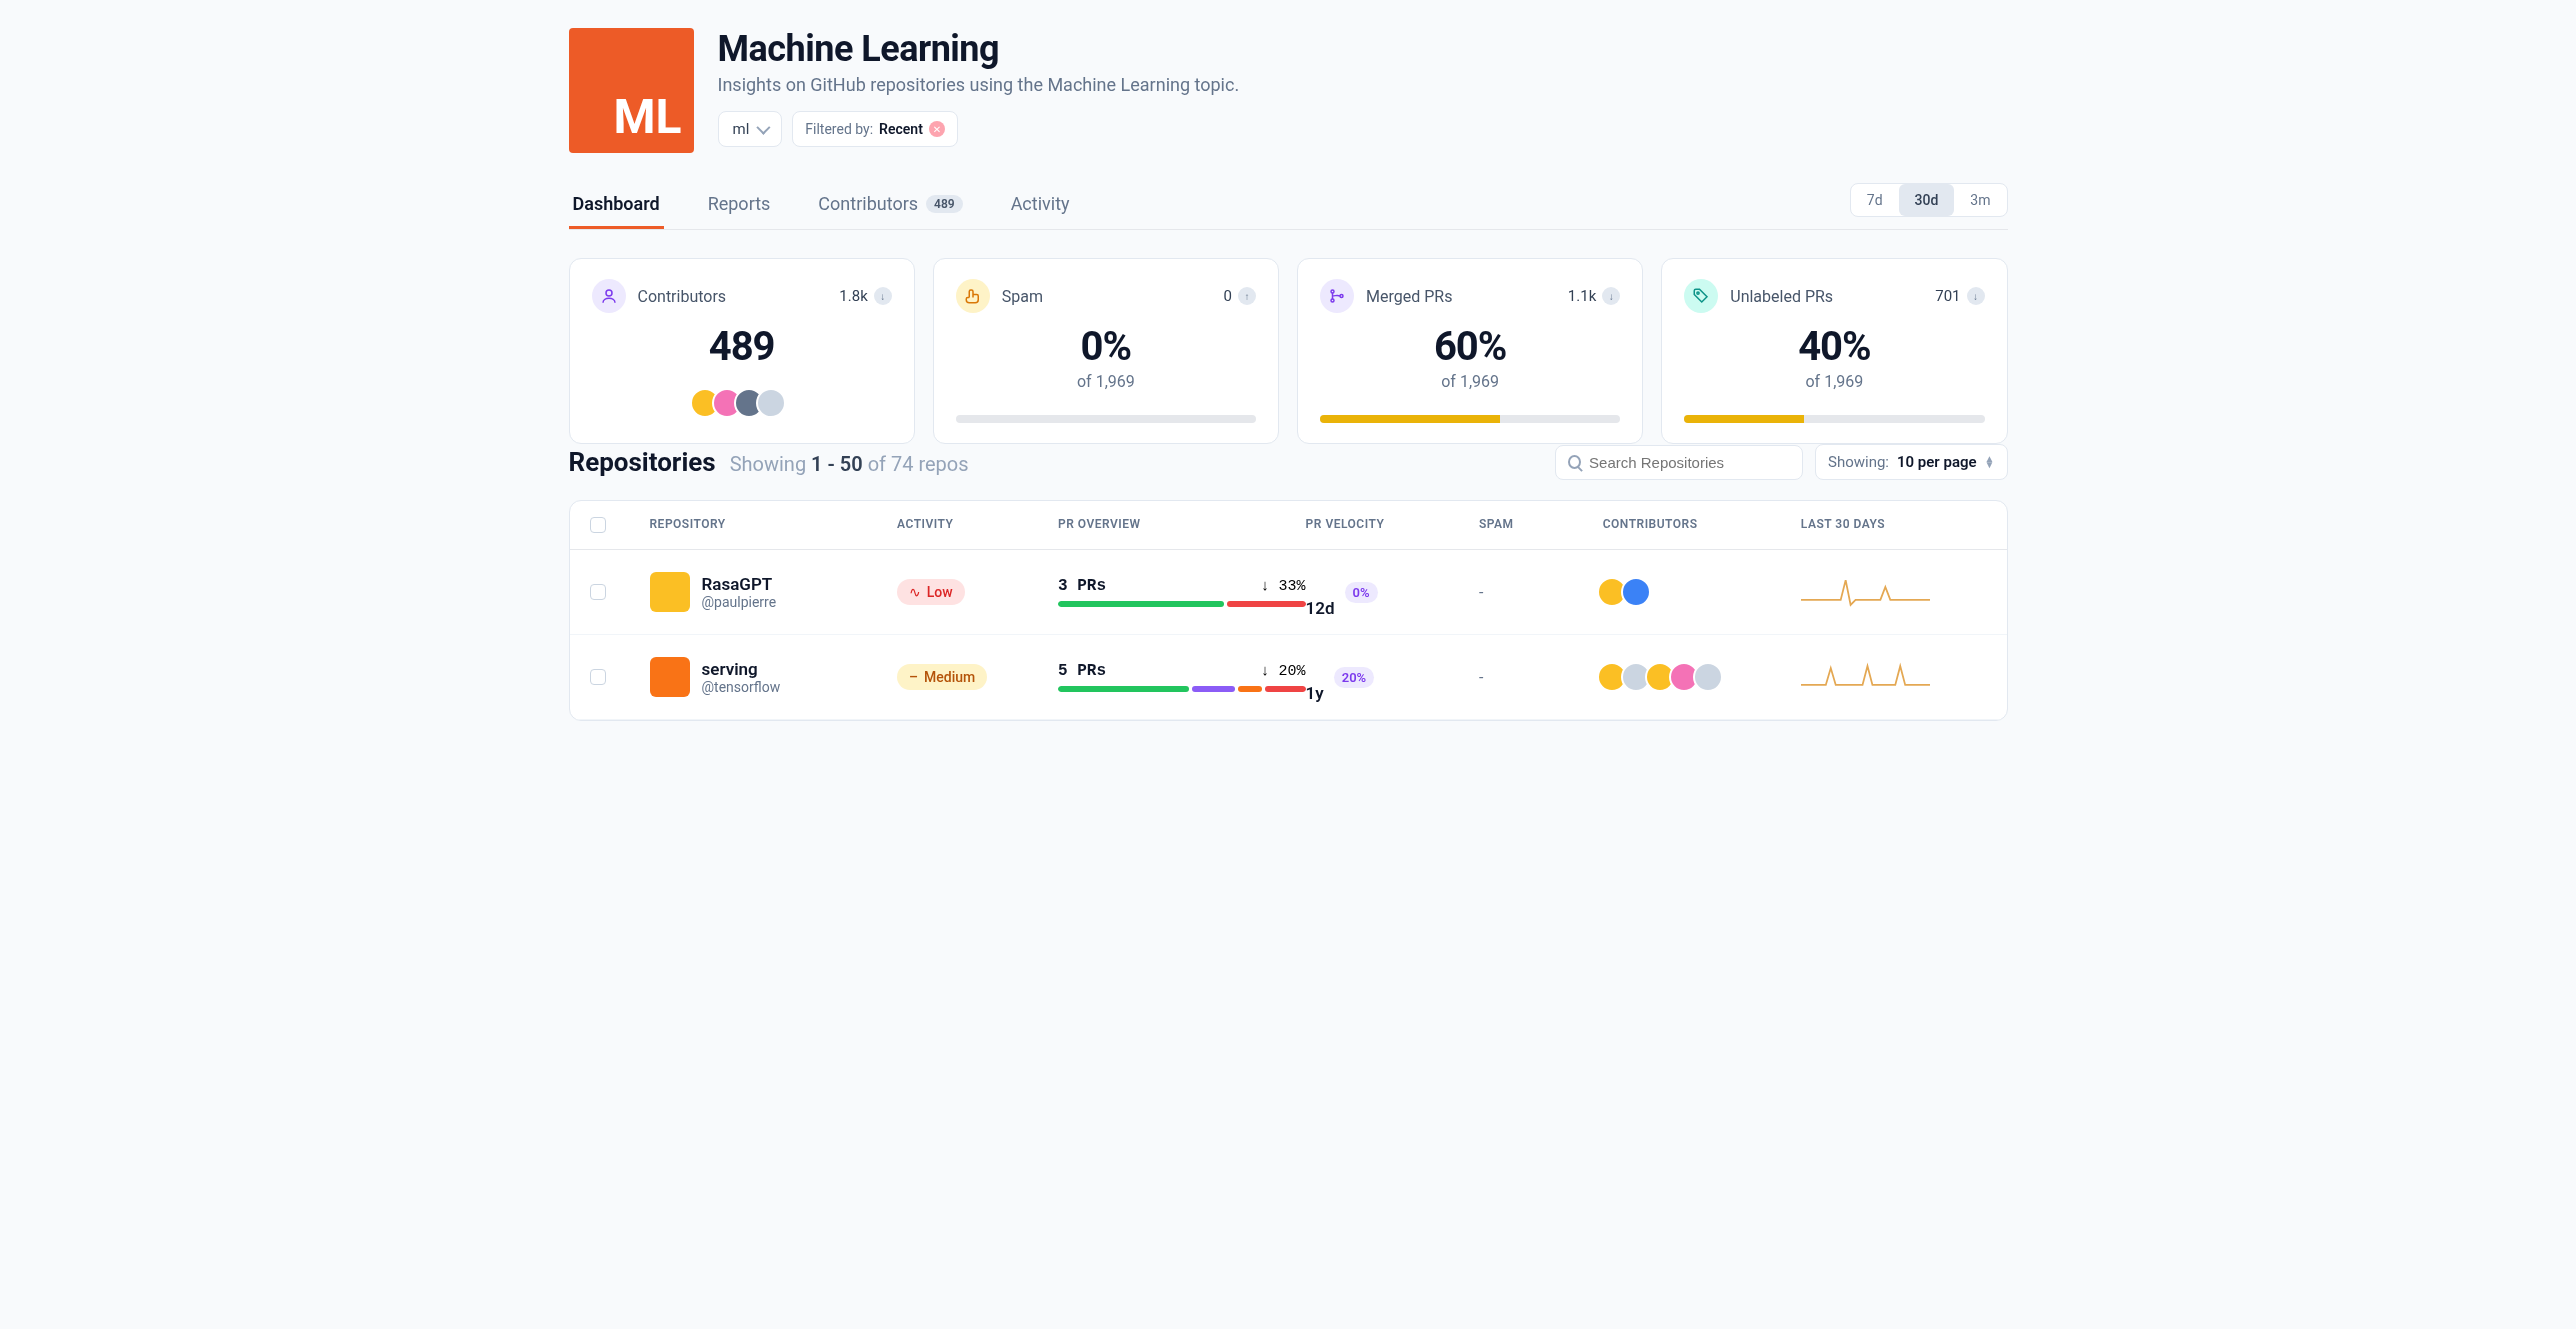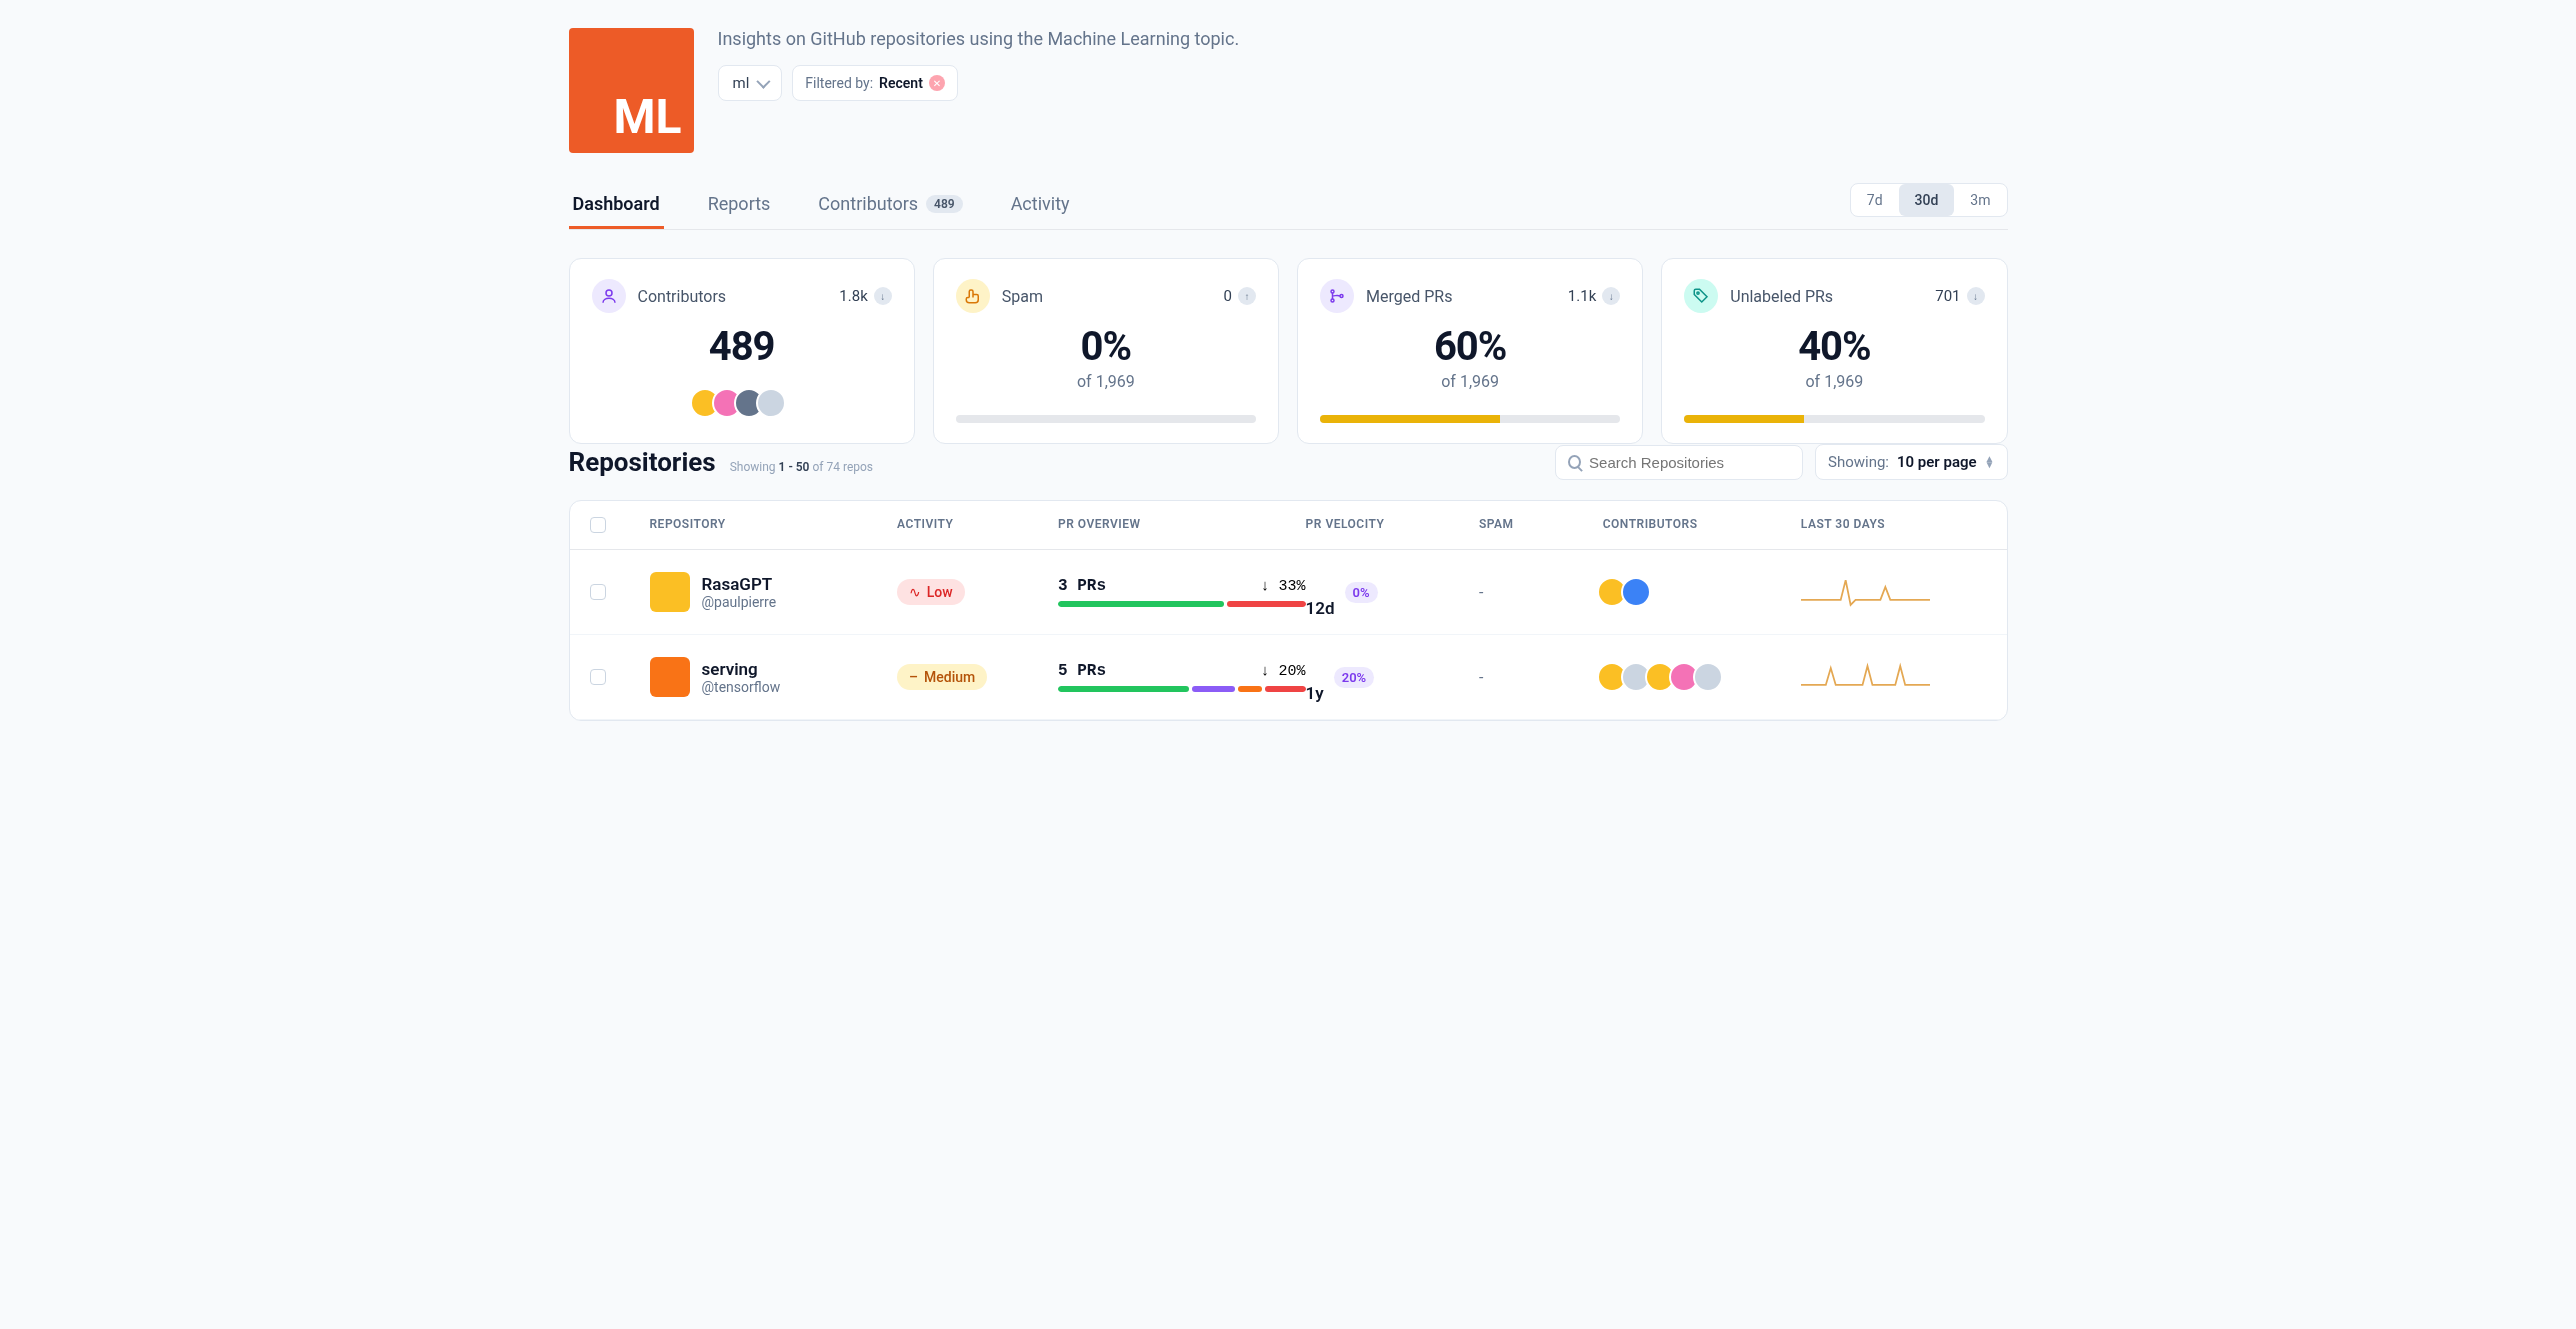--- a/index.html
+++ b/index.html
@@ -37,21 +37,21 @@
 .card-value { font-size: 40px; font-weight: 700; text-align: center; letter-spacing: -1px; }
 .card-sub { text-align: center; font-size: 16px; color: #64748b; margin-top: 2px; }
 .avatars { display: flex; justify-content: center; margin-top: 18px; }
 .avatar { width: 30px; height: 30px; border-radius: 50%; border: 2px solid #fff; margin-left: -8px; }
 .av1{background:#fbbf24;} .av2{background:#f472b6;} .av3{background:#64748b;} .av4{background:#cbd5e1;}
 .progress { height: 8px; background: #e5e7eb; border-radius: 993px; margin-top: 24px; overflow: hidden; }
 .progress-fill { height: 100%; background: #eab308; }
 .repos-head { display: flex; align-items: center; justify-content: space-between; }
 .repos-head-left { display: flex; align-items: baseline; gap: 14px; }
 .repos-head-left h2 { font-size: 26px; font-weight: 700; }
-.repos-meta { color: #94a3b8; font-size: 12px; }
+.repos-meta { color: #94a3b8; font-size: 20px; }
 .repos-meta .strong { color: #334155; font-weight: 600; }
 .repos-head-right { display: flex; gap: 12px; align-items: center; }
 .search-box { display: flex; align-items: center; gap: 8px; background: #fff; border: 1px solid #e2e8f0; border-radius: 8px; padding: 8px 12px; width: 248px; }
 .search-box input { border: none; outline: none; font-size: 15px; width: 100%; background: transparent; color: #334155; }
 .mag { width: 14px; height: 14px; border: 2px solid #94a3b8; border-radius: 50%; position: relative; }
 .mag::after { content:""; position:absolute; width:2px; height:6px; background:#94a3b8; transform:rotate(-45deg); bottom:-5px; right:-2px; }
 .perpage { background:#fff; border:1px solid #e2e8f0; border-radius:8px; padding:8px 12px; font-size:15px; color:#64748b; display:inline-flex; align-items:center; gap:8px; cursor:pointer; }
 .perpage .strong { color:#0f172a; font-weight:600; }
 .updn { font-size: 10px; color: #94a3b8; line-height: 6px; }
 .table { margin-top: 20px; background:#fff; border:1px solid #e2e8f0; border-radius:12px; overflow:hidden; }
@@ -81,20 +81,21 @@
 .spark { width:129px; height:34px; }
 svg { display:block; }
 </style>
 </head>
 <body>
 
 <div class="page">
   <div class="header">
     <div class="logo">ML</div>
     <div class="title-block">
+      <h1>Machine Learning</h1>
       <div class="subtitle">Insights on GitHub repositories using the Machine Learning topic.</div>
       <div class="controls-row">
         <div class="dropdown">
           <span>ml</span>
           <span class="chev"></span>
         </div>
         <div class="filter-pill">
           <span>Filtered by:</span>
           <span class="val">Recent</span>
           <span class="x-badge">✕</span>

